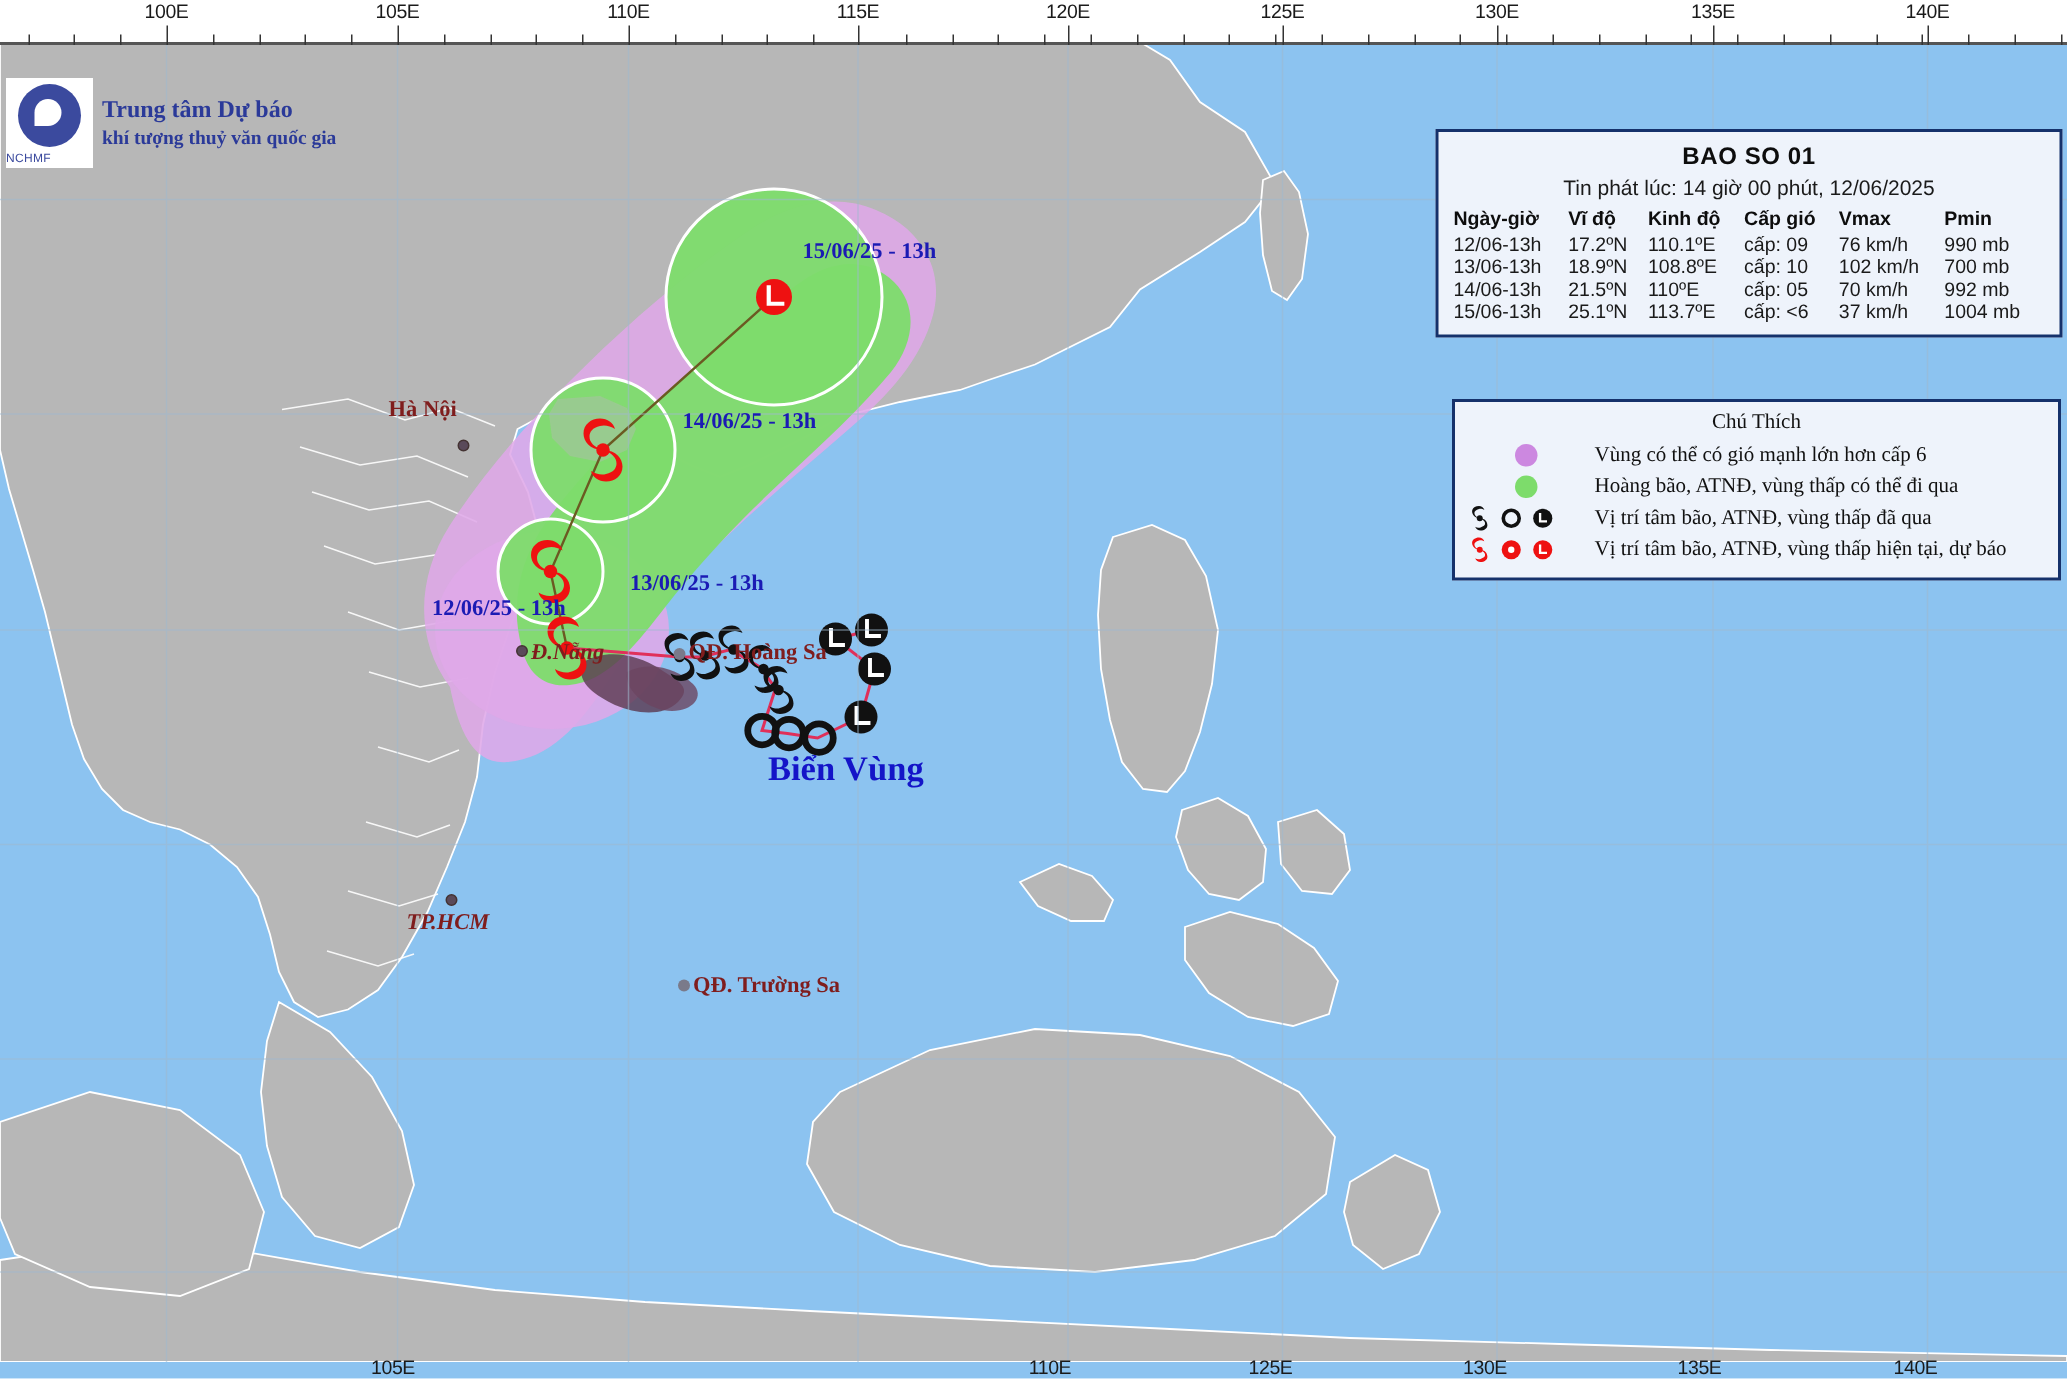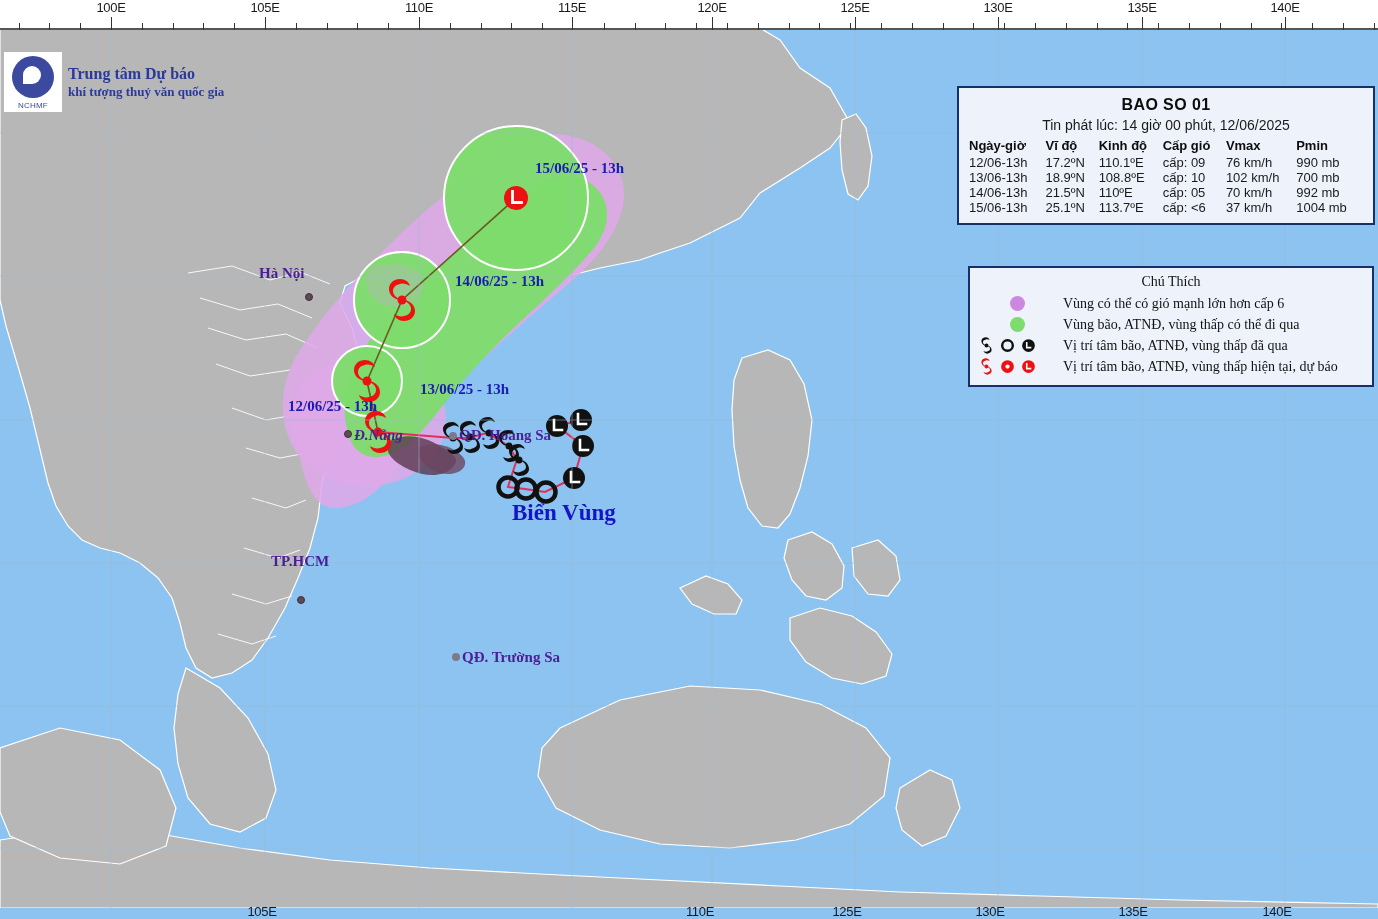--- a/index.html
+++ b/index.html
@@ -59,21 +59,21 @@
     width: 42px; height: 42px; border-radius: 50%;
     background: #3b4a9e;
   }
   #logo-box .ring::after {
     content: ""; position: absolute; left: 11px; top: 10px;
     width: 18px; height: 18px; border-radius: 50% 50% 50% 0;
     background: #ffffff;
   }
   #logo-box .nchmf {
     position: absolute; left: 0; bottom: 2px; width: 58px;
-    text-align: center; font-size: 8px; color: #3b4a9e;
+    font-size: 8px; color: #3b4a9e;
     font-family: "Liberation Sans", sans-serif; letter-spacing: .2px;
   }
   #org-text {
     font-family: "Liberation Serif", serif;
     color: #2b3a99; font-weight: bold; line-height: 1.25;
   }
   #org-text .l1 { font-size: 16px; }
   #org-text .l2 { font-size: 13px; }
 
   
@@ -108,21 +108,21 @@
   .sw-dot { width: 15px; height: 15px; border-radius: 50%; display: block; }
   .legend-text { font-size: 14px; color: #111; white-space: nowrap; }
 
   
   .sym { width: 17px; height: 17px; display: block; flex: none; }
 
   
   .mlabel {
     position: absolute; z-index: 25;
     font-family: "Liberation Serif", serif;
-    font-weight: bold; color: #4c1d95;
+    font-weight: bold; color: #7f1d1d;
     white-space: nowrap; pointer-events: none;
   }
   .mlabel.sea { color: #1414c8; font-size: 23px; }
   .mlabel.city { font-size: 15px; }
   .mlabel.isl { font-size: 15px; }
   .mlabel.fc { font-size: 15px; color: #1b1bb4; }
   .citydot {
     position: absolute; z-index: 25;
     width: 8px; height: 8px; border-radius: 50%;
     background: #5a4a5a; border: 1px solid #433;
@@ -313,21 +313,21 @@
       </g>
     </svg>
   </div>
 
   <div class="mlabel sea" style="left:512px; top:500px;">Biển Vùng</div>
 
   <div class="citydot" style="left:305px; top:293px;"></div>
   <div class="mlabel city" style="left:259px; top:265px;">Hà Nội</div>
 
   <div class="citydot" style="left:297px; top:596px;"></div>
-  <div class="mlabel city" style="left:271px; top:553px;">TP.HCM</div>
+  <div class="mlabel city" style="left:271px; top:607px;font-style:italic;">TP.HCM</div>
 
   <div class="citydot" style="left:344px; top:430px;"></div>
   <div class="mlabel city" style="left:354px; top:427px;font-style:italic;">Đ.Nẵng</div>
 
   <div class="isldot" style="left:449px; top:432px;"></div>
   <div class="mlabel isl" style="left:459px; top:427px;">QĐ. Hoàng Sa</div>
 
   <div class="isldot" style="left:452px; top:653px;"></div>
   <div class="mlabel isl" style="left:462px; top:649px;">QĐ. Trường Sa</div>
 
@@ -405,21 +405,21 @@
       <span class="legend-sw single">
         <span class="sw-dot" style="background:#cc88e0"></span>
       </span>
       <span class="legend-text">Vùng có thể có gió mạnh lớn hơn cấp 6</span>
     </div>
 
     <div class="legend-row">
       <span class="legend-sw single">
         <span class="sw-dot" style="background:#7ddc6b"></span>
       </span>
-      <span class="legend-text">Vùng bão, ATNĐ, vùng thấp có thể đi qua</span>
+      <span class="legend-text">Hoàng bão, ATNĐ, vùng thấp có thể đi qua</span>
     </div>
 
     <div class="legend-row">
       <span class="legend-sw">
         <svg class="sym" viewBox="-12 -12 24 24">
           <path d="M0,0 C-7,0 -10,-5 -10,-9 C-10,-13 -6,-16 -1,-16 C2,-16 5,-14 6,-11
                    C4,-12 1,-13 -1,-12 C-5,-11 -7,-9 -7,-7 C-7,-4 -5,-2 0,0 Z" fill="#111" transform="scale(0.72)"></path>
           <path d="M0,0 C7,0 10,5 10,9 C10,13 6,16 1,16 C-2,16 -5,14 -6,11
                    C-4,12 -1,13 1,12 C5,11 7,9 7,7 C7,4 5,2 0,0 Z" fill="#111" transform="scale(0.72)"></path>
           <circle cx="0" cy="0" r="2.8" fill="#111"></circle>

